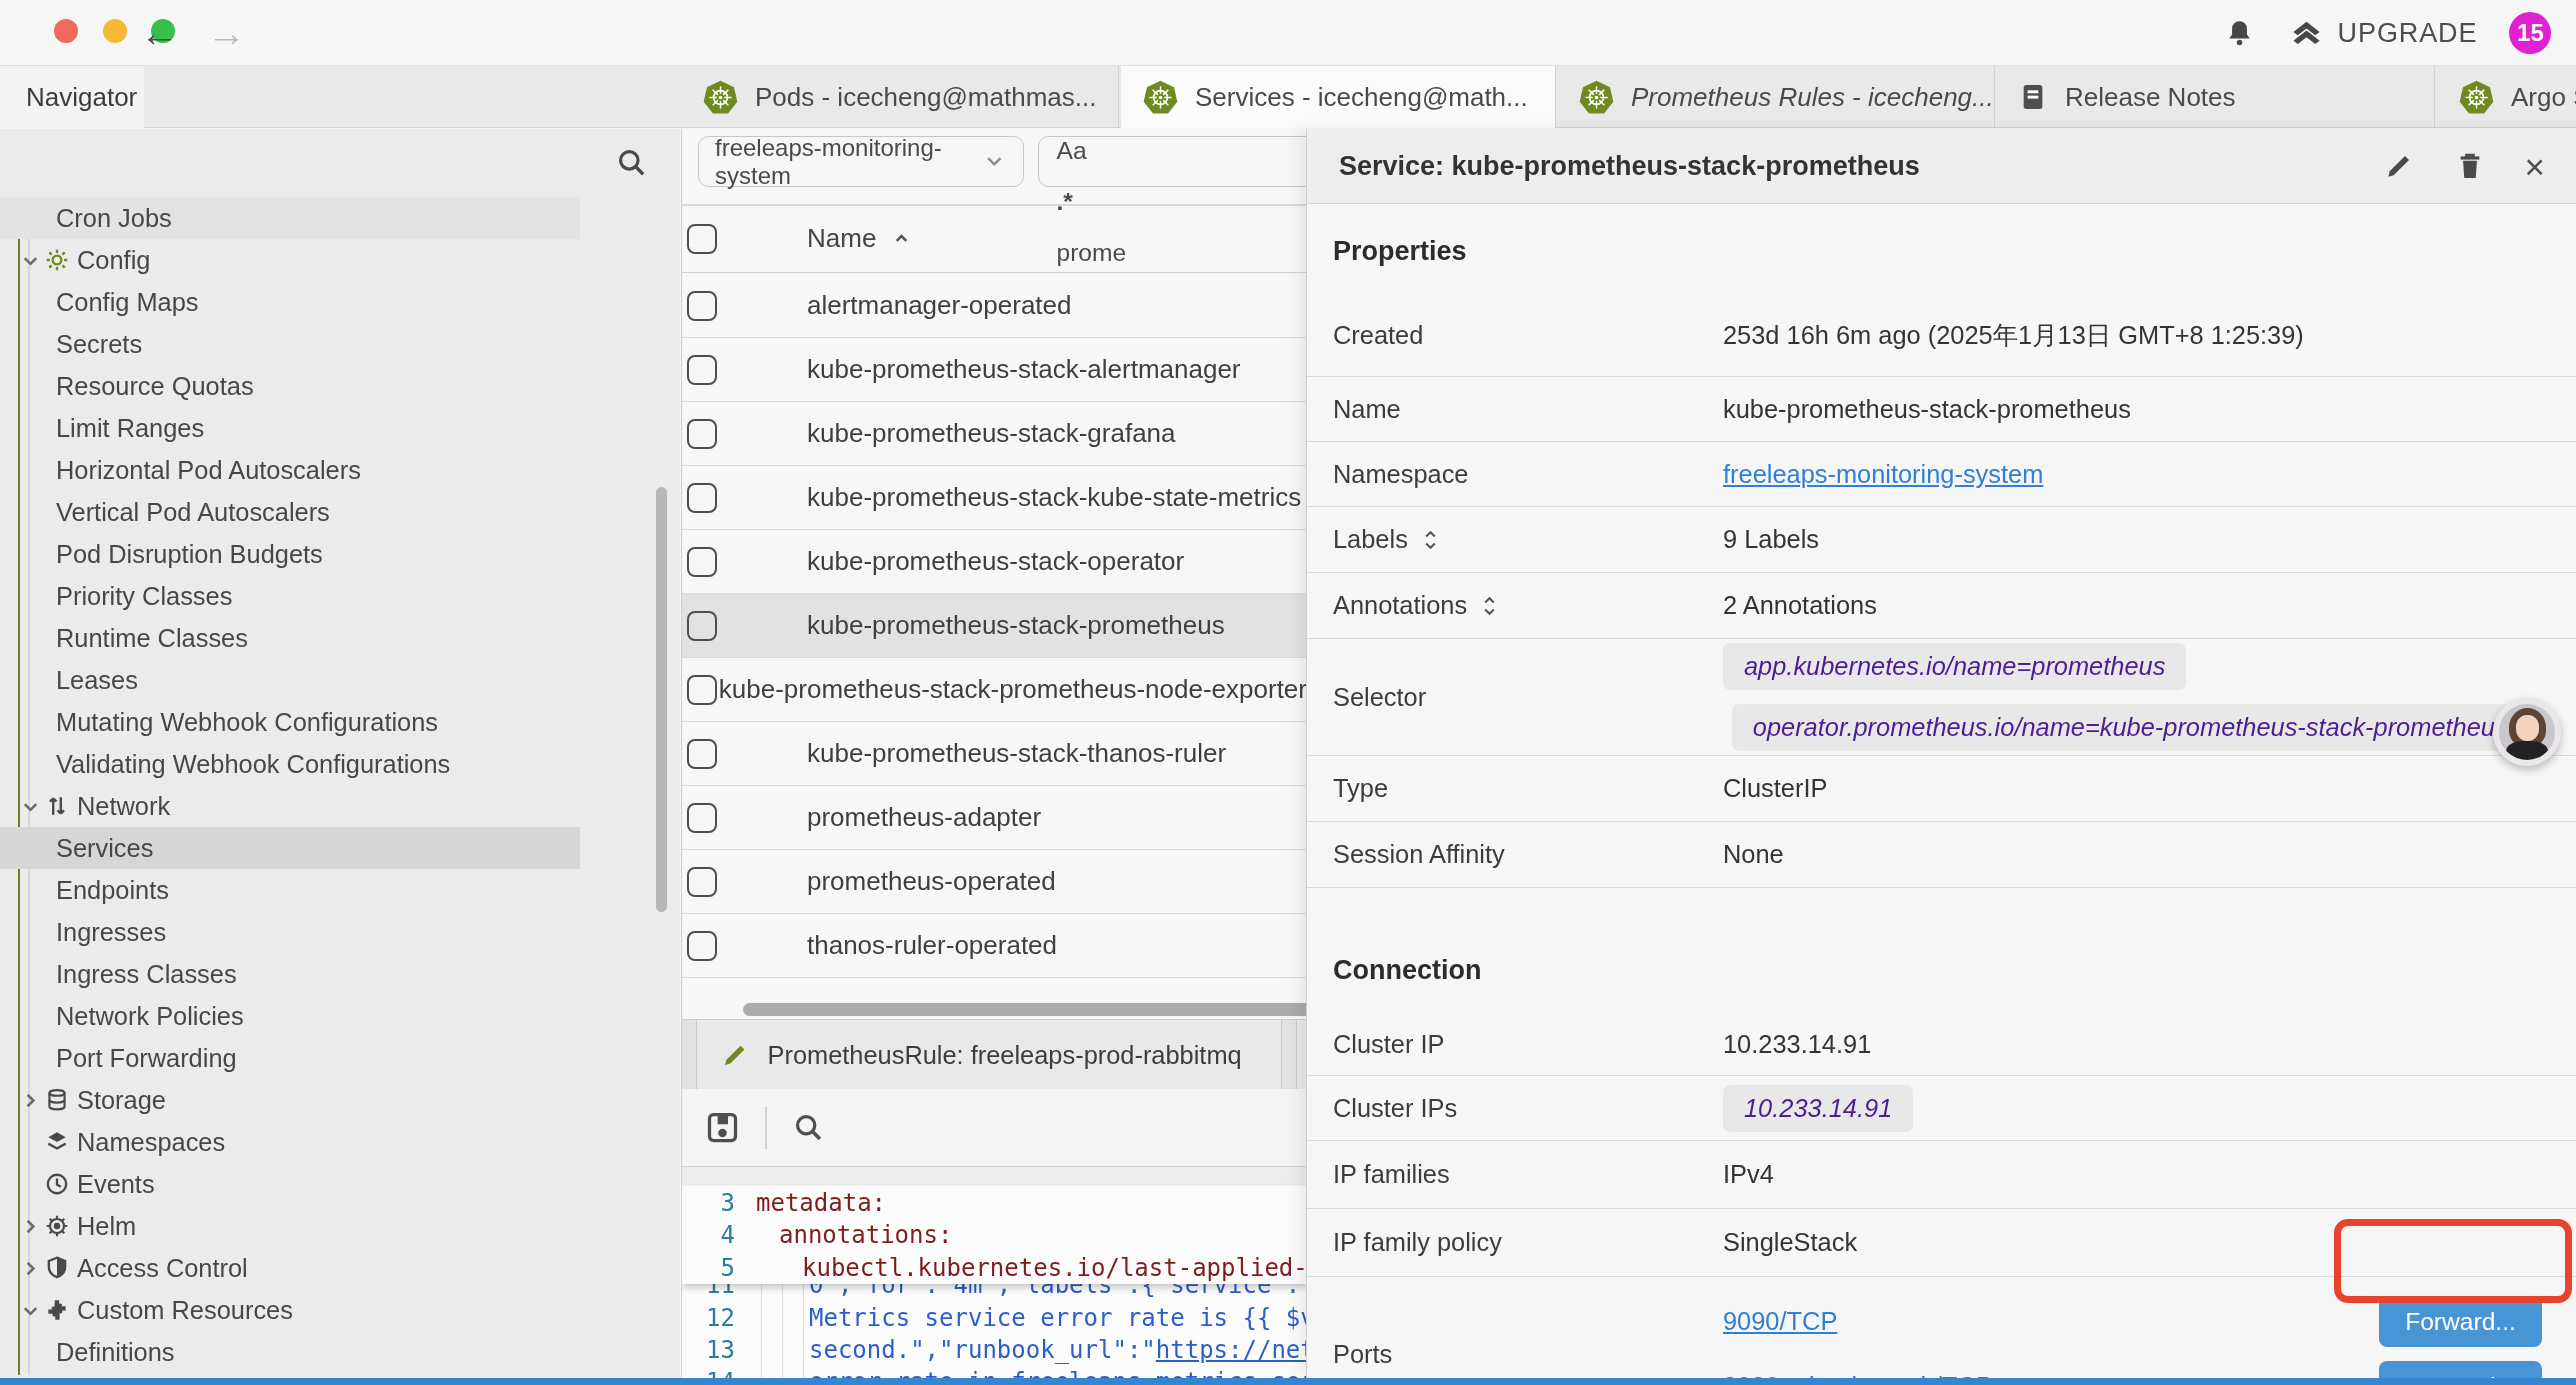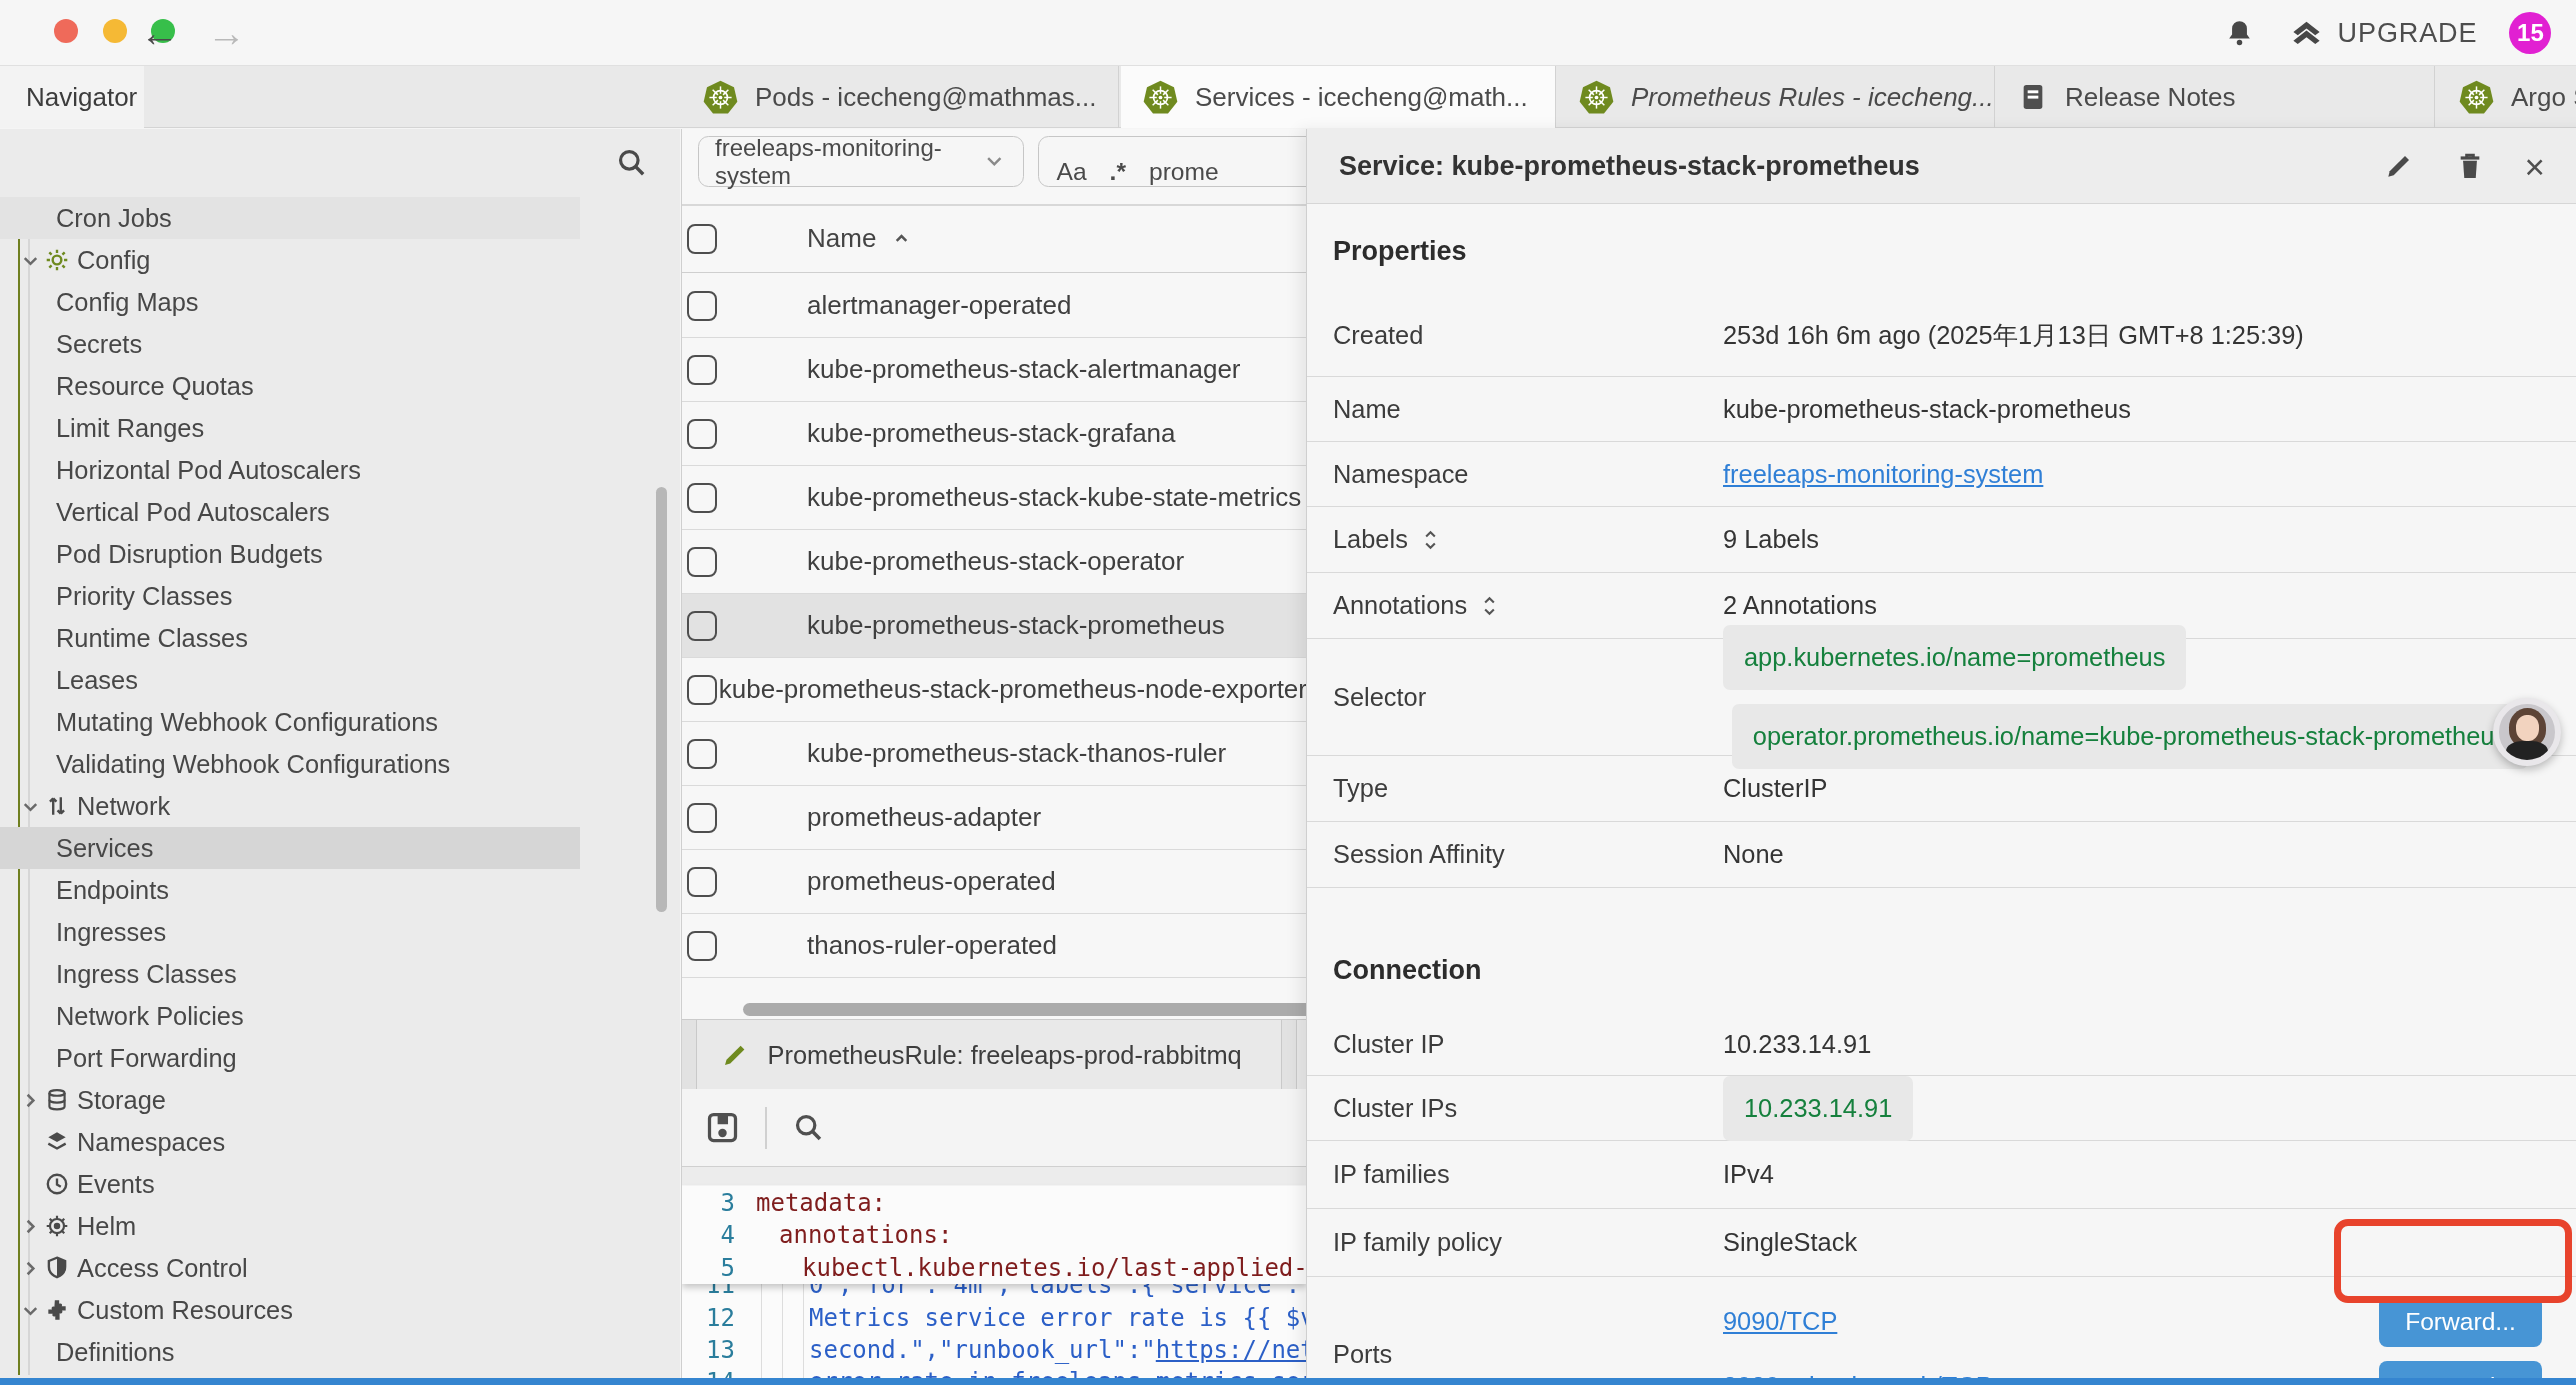--- a/index.html
+++ b/index.html
@@ -38,21 +38,21 @@
   .titem.selected { background:#d6d6d6; }
   .t-chev { position:absolute; left:19px; width:23px; display:flex; }
   .t-icon { position:absolute; left:44px; width:26px; display:flex; }
   .t-label-group { position:absolute; left:77px; }
   .t-label-child { position:absolute; left:56px; }
   #sidebar-scrollbar { position:absolute; left:656px; top:358px; width:11.4px; height:425px; border-radius:6.1px; background:#b7b7b7; }
 
   
   #middle { position:absolute; left:681px; top:129px; width:625px; height:1249px; background:#f7f7f7; border-left:1.8px solid #cfcfcf; overflow:hidden; }
   #ns-select { position:absolute; left:16px; top:7px; width:326px; height:51px; border:1.8px solid #c6c6c6; border-radius:10.5px; background:#f6f6f6; display:flex; align-items:center; justify-content:space-between; padding:0 16px; font-size:24px; color:#4a4a4a; }
-  #filter-box { position:absolute; left:356px; top:7px; width:289px; height:51px; border:1.8px solid #c6c6c6; border-radius:10.5px; background:#f6f6f6; display:flex; align-items:flex-end; gap:23px; padding:0 17.5px; font-size:24.6px; color:#4a4a4a; }
+  #filter-box { position:absolute; left:356px; top:7px; width:289px; height:51px; border:1.8px solid #c6c6c6; border-radius:10.5px; background:#f6f6f6; display:flex; align-items:flex-start; gap:23px; padding:0 17.5px; font-size:24.6px; color:#4a4a4a;flex-direction:column; }
   #toolbar-divider { position:absolute; left:0; top:75px; width:625px; height:1.8px; background:#d8d8d8; }
   #list-header { position:absolute; left:0; top:76px; width:625px; height:68px; display:flex; align-items:center; border-bottom:1.8px solid #cfcfcf; font-size:26px; color:#444; }
   .cb { width:30px; height:30px; border:2.6px solid #4e4e4e; border-radius:8px; background:transparent; flex:none; }
   .cb-cell { width:125px; padding-left:5.3px; display:flex; align-items:center; }
   #list-header .cb-cell { border-right:0; }
   #hdr-name { display:flex; align-items:center; gap:14px; }
   #svc-list { position:absolute; left:0; top:145px; width:625px; }
   .svc-row { height:64px; display:flex; align-items:center; border-bottom:1.8px solid #dadada; font-size:26px; color:#3f3f3f; white-space:nowrap; }
   .svc-row.selected { background:#e2e2e2; }
   #hscrollbar { position:absolute; left:61px; top:874px; width:579px; height:13px; border-radius:7px; background:#ababab; }
@@ -77,21 +77,21 @@
   #detail-header { position:absolute; left:0; top:0; width:1270px; height:75px; background:#ededed; border-bottom:1.8px solid #d6d6d6; display:flex; align-items:center; padding:0 32px; }
   #detail-title { font-size:27px; font-weight:bold; color:#333; flex:1; }
   #detail-actions { display:flex; align-items:center; gap:39px; }
   #detail-body { position:absolute; left:0; top:75px; width:1270px; height:1175px; overflow:hidden; }
   .sec-heading { font-size:27px; font-weight:bold; color:#2c2c2c; padding:32px 0 0 26px; }
   .drow { position:relative; display:flex; align-items:center; padding-left:26px; font-size:25.4px; }
   .drow.bordered { border-bottom:1.8px solid #d9d9d9; }
   .dlabel { width:390px; flex:none; color:#3c3c3c; display:flex; align-items:center; gap:12.3px; }
   .dvalue { color:#343434; }
   .dlink { color:#2f7fd6; text-decoration:underline; }
-  .chip { background:#e8e8e8; border-radius:7px; padding:18px 21px; color:#15803d; }
+  .chip { background:#e8e8e8; border-radius:7px; padding:9px 21px; color:#4c1d95;font-style:italic; }
   .port-line { position:relative; display:flex; align-items:center; height:65px; width:100%; }
   .fwd-btn { position:absolute; right:35px; width:163px; height:51px; background:#4795d5; border:none; border-radius:8px; color:#fff; font-size:24.6px; font-family:inherit; }
   #detail-scroll-edge { position:absolute; right:0; top:0; width:12.3px; height:1249px; background:#b9b7ba; opacity:.75; }
 
   
   #red-annotation { position:absolute; left:2334px; top:1219px; width:238px; height:84px; border:7px solid #e8432c; border-radius:14px; z-index:20; }
   #avatar { position:absolute; left:2493px; top:698px; width:68px; height:68px; border-radius:50%; background:#c9c7cb; border:6.1px solid #e9e7ea; box-shadow:0 3.5px 8.8px rgba(0,0,0,0.25); z-index:25; overflow:hidden; }
   .av-hair { position:absolute; left:9.6px; top:3.5px; width:37px; height:39px; border-radius:50% 50% 42% 42%; background:#5d4436; }
   .av-face { position:absolute; left:16.7px; top:11.4px; width:23px; height:26px; border-radius:46%; background:#f2d3bf; }
   .av-shirt { position:absolute; left:7px; top:37px; width:42px; height:26px; border-radius:40% 40% 0 0; background:#222; }

